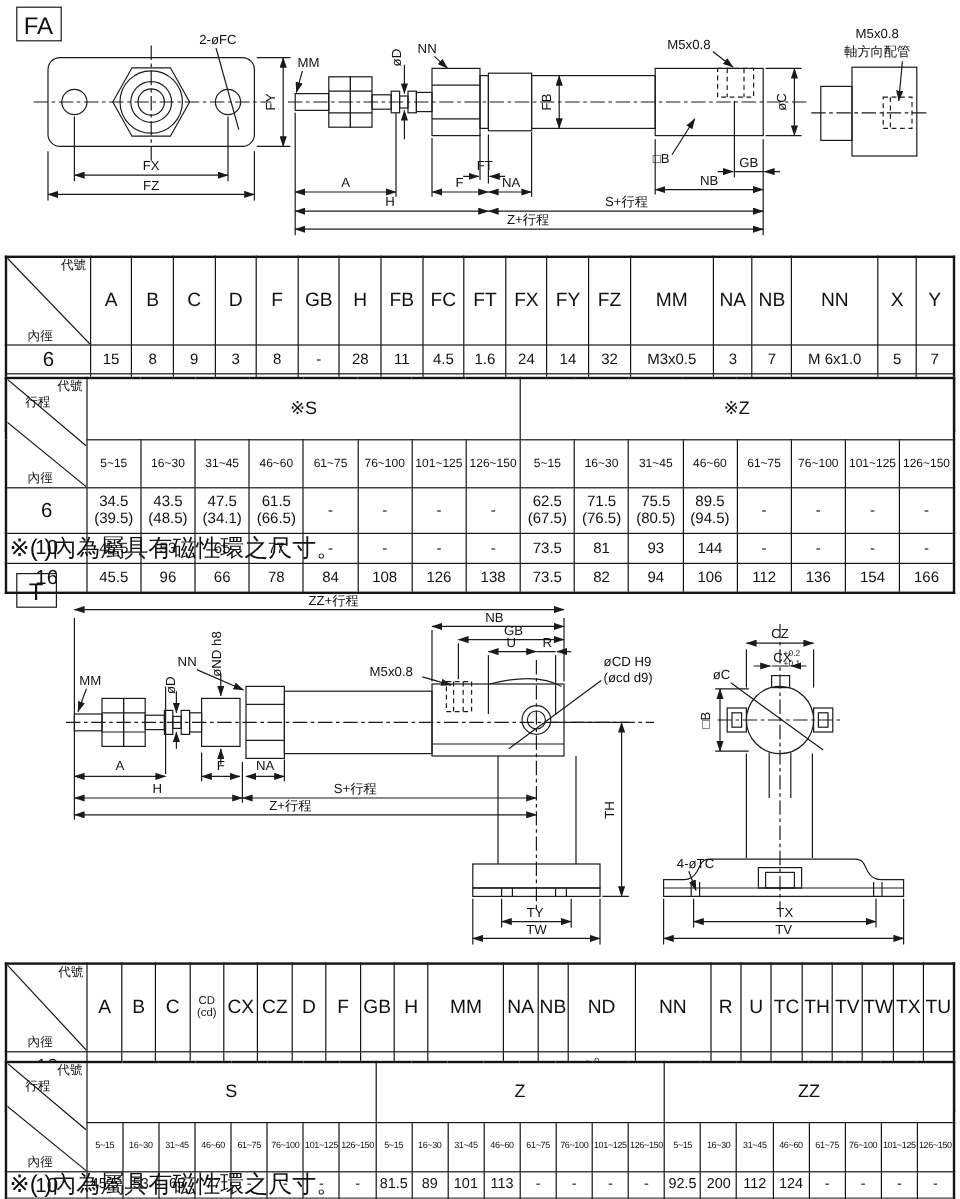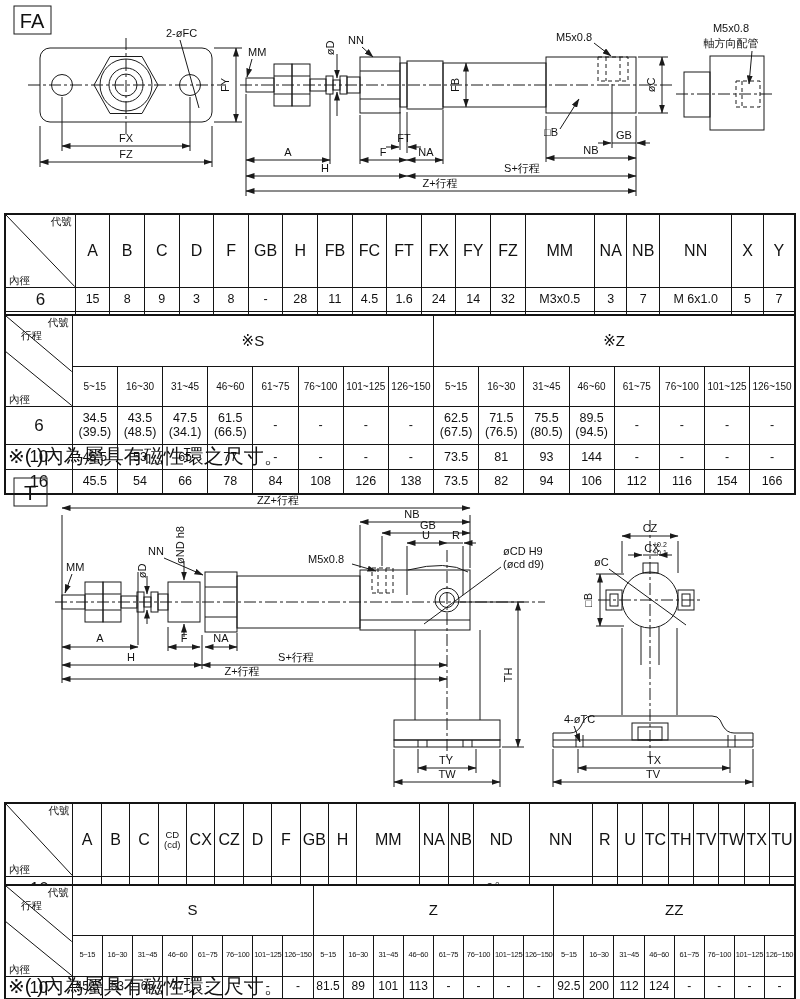--- a/index.html
+++ b/index.html
@@ -10,21 +10,21 @@
     overflow:hidden;white-space:pre-line;line-height:1.12;font-weight:normal}
   table{border:2px solid #141414}
   td{font-size:12.5px}
   thead th{font-size:16px}
   th.bore{font-size:17px}
   th.diag{position:relative;padding:0}
   th.diag svg{position:absolute;left:0;top:0;width:100%;height:100%}
   th.diag span{position:absolute;font-size:10.5px;line-height:1}
   th.diag .dt{top:1px;right:3px}
   th.diag .dm{left:15px;top:14px}
-  th.diag .db{left:3px;bottom:1px}
+  th.diag .db{left:17px;bottom:1px}
   #t1{top:213px}
   #t1 thead tr{height:22px} #t1 tbody tr{height:24px}
   #t2{top:314px}
   #t2 tr.grp{height:22px} #t2 tr.rng{height:17px}
   #t2 tr.rng th{font-size:10px}
   #t2 .gh{font-size:15px}
   #t2 tbody tr{height:25px} #t2 tbody tr.tall{height:38px}
   #t3{top:802px}
   #t3 thead tr{height:27px} #t3 tbody tr{height:25px}
   #t3 thead th:nth-child(5){font-size:9.5px;line-height:1}
@@ -372,33 +372,33 @@
         <td>93</td>
         <td>144</td>
         <td>-</td>
         <td>-</td>
         <td>-</td>
         <td>-</td>
       </tr>
     <tr>
       <th class="bore">16</th>
         <td>45.5</td>
-        <td>54</td>
+        <td>96</td>
         <td>66</td>
         <td>78</td>
         <td>84</td>
         <td>108</td>
         <td>126</td>
         <td>138</td>
         <td>73.5</td>
         <td>82</td>
         <td>94</td>
         <td>106</td>
         <td>112</td>
-        <td>116</td>
+        <td>136</td>
         <td>154</td>
         <td>166</td>
       </tr>
   </tbody>
 </table>
 
 <div id="note1" class="note">※( )內為屬具有磁性環之尺寸。</div>
 
 <svg id="td" class="dw" width="800" height="322" viewBox="0 0 800 322">
   <defs>

